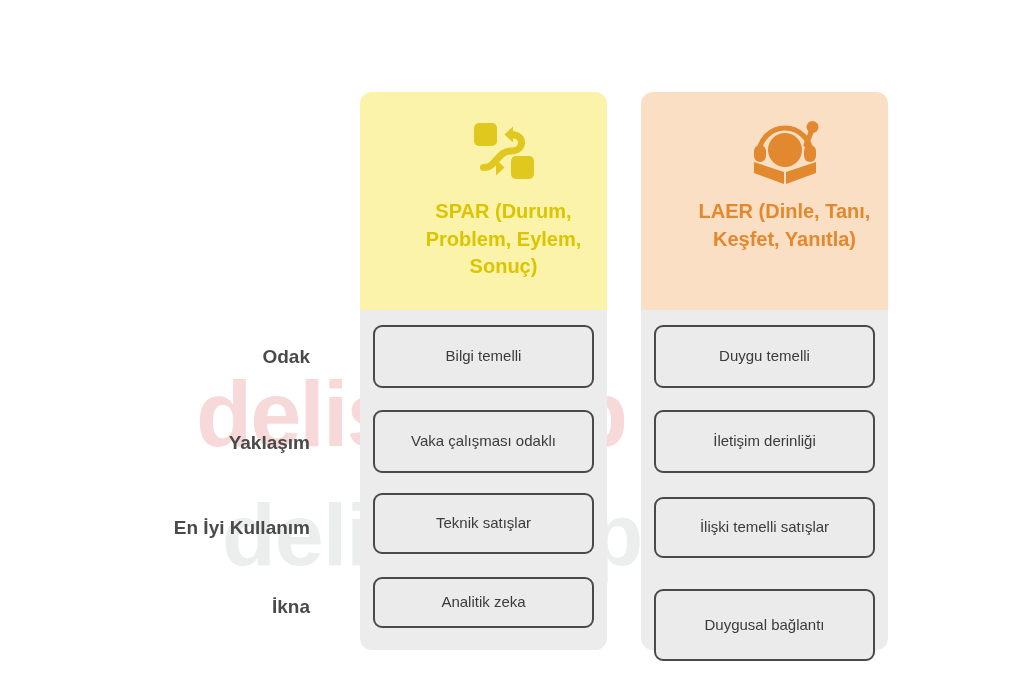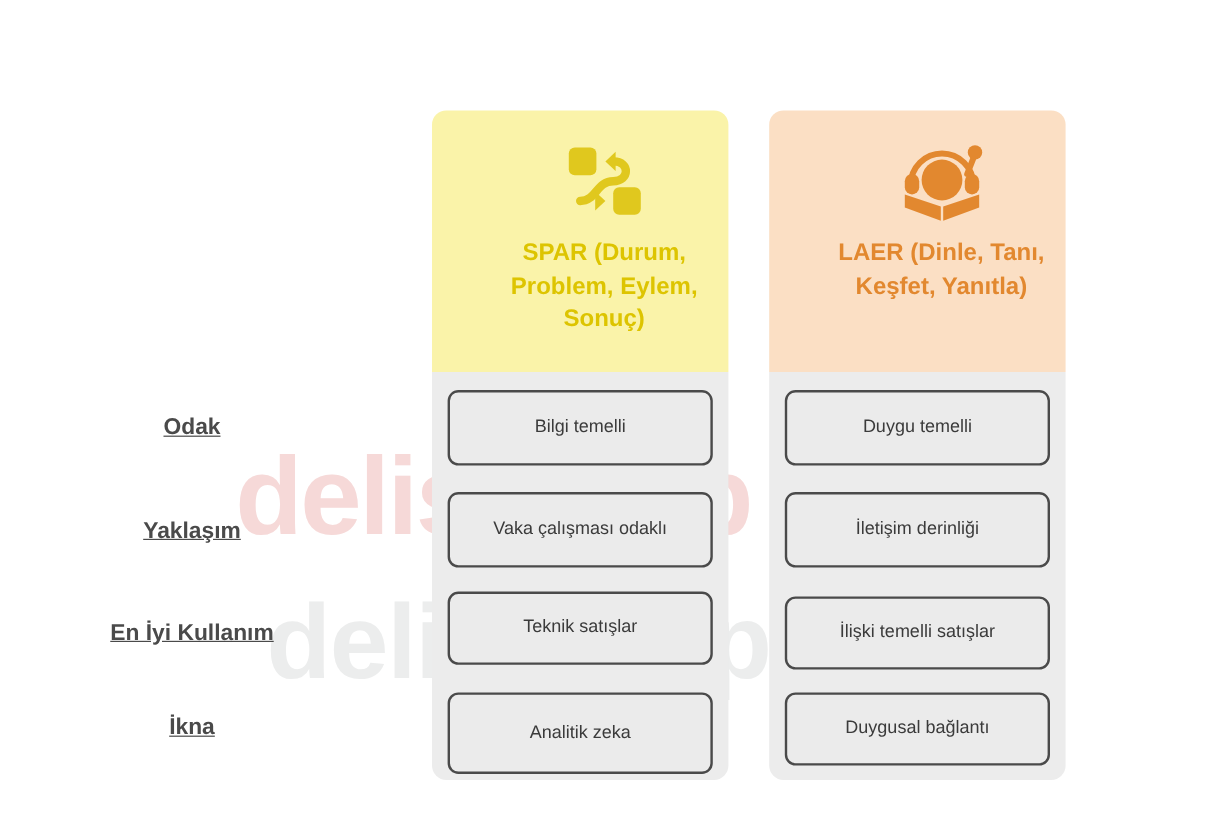--- a/index.html
+++ b/index.html
@@ -111,26 +111,25 @@
     width: 190px;
   }
   #col-title-spar { color: #ddc400; }
   #col-title-laer { color: #e2882f; }
 
   
   .row-label {
     position: absolute;
     right: 714px;     
     width: 300px;
-    text-align: center;
+    text-align: right;
     font-size: 19px;
     font-weight: 700;
     color: #4a4a4a;
     z-index: 3;
-    text-decoration: underline;
   }
 
   
   .cell {
     position: absolute;
     width: 221px;
     background: #ebebeb;
     border: 2px solid #4a4a4a;
     border-radius: 9px;
     box-sizing: border-box;
@@ -205,16 +204,16 @@
 
   <div class="row-label" style="top:432px">Yaklaşım</div>
   <div class="cell right" style="top:410px;height:63px">İletişim derinliği</div>
   <div class="cell left" style="top:410px;height:63px">Vaka çalışması odaklı</div>
 
   <div class="row-label" style="top:517px">En İyi Kullanım</div>
   <div class="cell left" style="top:493px;height:61px">Teknik satışlar</div>
   <div class="cell right" style="top:497px;height:61px">İlişki temelli satışlar</div>
 
   <div class="row-label" style="top:596px">İkna</div>
-  <div class="cell left" style="top:577px;height:68px">Analitik zeka</div>
-  <div class="cell right" style="top:577px;height:61px">Duygusal bağlantı</div>
+  <div class="cell left" style="top:577px;height:51px">Analitik zeka</div>
+  <div class="cell right" style="top:589px;height:72px">Duygusal bağlantı</div>
 
 </div>
 
 </body></html>

